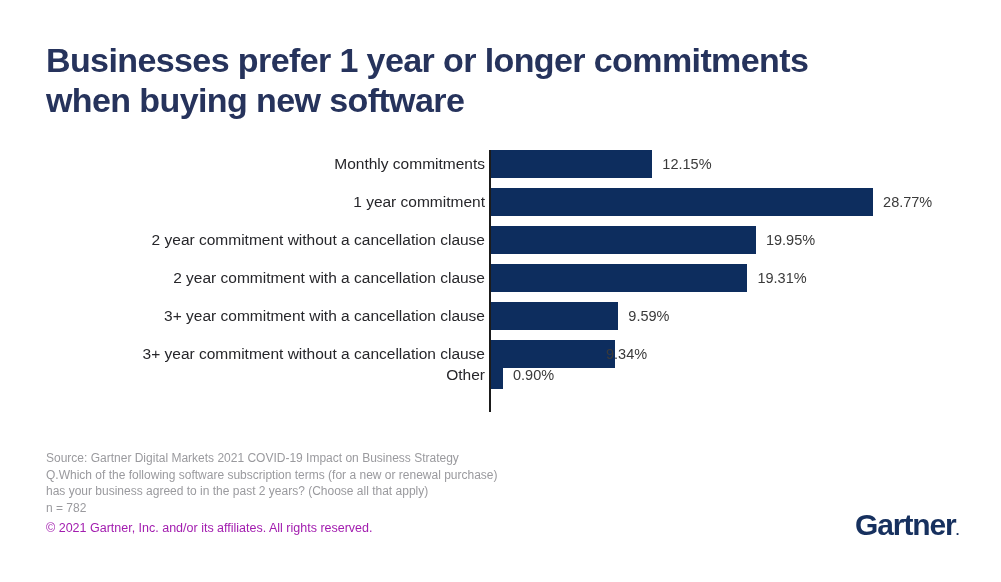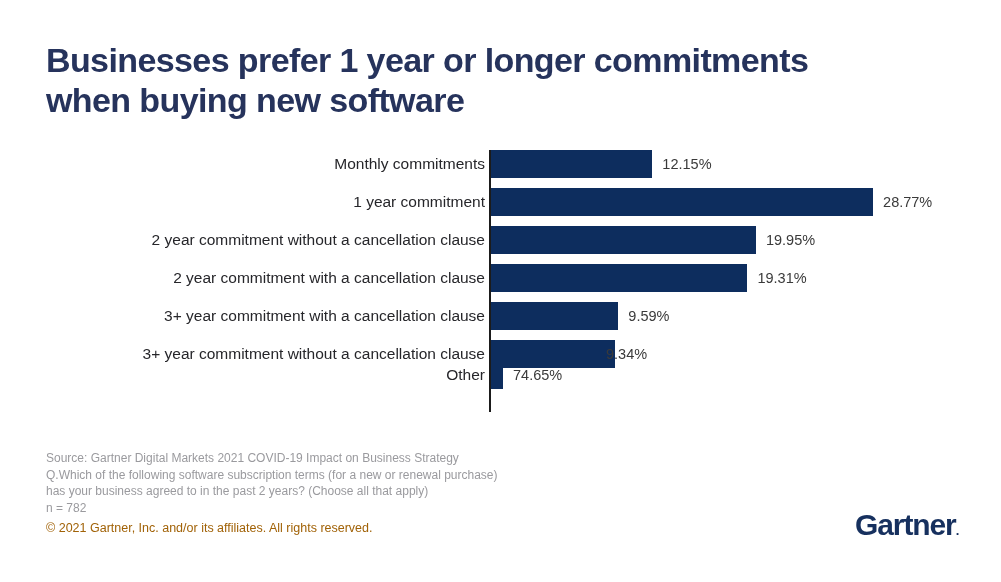--- a/index.html
+++ b/index.html
@@ -89,21 +89,21 @@
     font-size: 12px;
     line-height: 16.5px;
     color: #9a9a9e;
     white-space: pre-line;
   }
   .copyright {
     position: absolute;
     left: 46px;
     top: 521px;
     font-size: 12.5px;
-    color: #a16207;
+    color: #a21caf;
     white-space: nowrap;
   }
   .logo {
     position: absolute;
     left: 855px;
     top: 508px;
     font-size: 30px;
     font-weight: bold;
     letter-spacing: -1.1px;
     color: #16305E;
@@ -150,21 +150,21 @@
         <div class="val-label" style="left: 628.355px;">9.59%</div>
       </div>
       <div class="row" style="top: 190px;">
         <div class="cat-label">3+ year commitment without a cancellation clause</div>
         <div class="bar" style="width: 124.035px; background: rgb(13, 45, 94);"></div>
         <div class="val-label" style="left: 606px;">9.34%</div>
       </div>
       <div class="row" style="top: 211px;">
         <div class="cat-label">Other</div>
         <div class="bar" style="width: 12px; background: rgb(13, 45, 94);"></div>
-        <div class="val-label" style="left: 513px;">74.65%</div>
+        <div class="val-label" style="left: 513px;">0.90%</div>
       </div>
     </div>
 </div>
 
 <div class="source">Source: Gartner Digital Markets 2021 COVID-19 Impact on Business Strategy
 Q.Which of the following software subscription terms (for a new or renewal purchase)
 has your business agreed to in the past 2 years? (Choose all that apply)
 n = 782</div>
 <div class="copyright">© 2021 Gartner, Inc. and/or its affiliates. All rights reserved.</div>
 <div class="logo"><span>Gartner</span><span class="reg">.</span></div>

